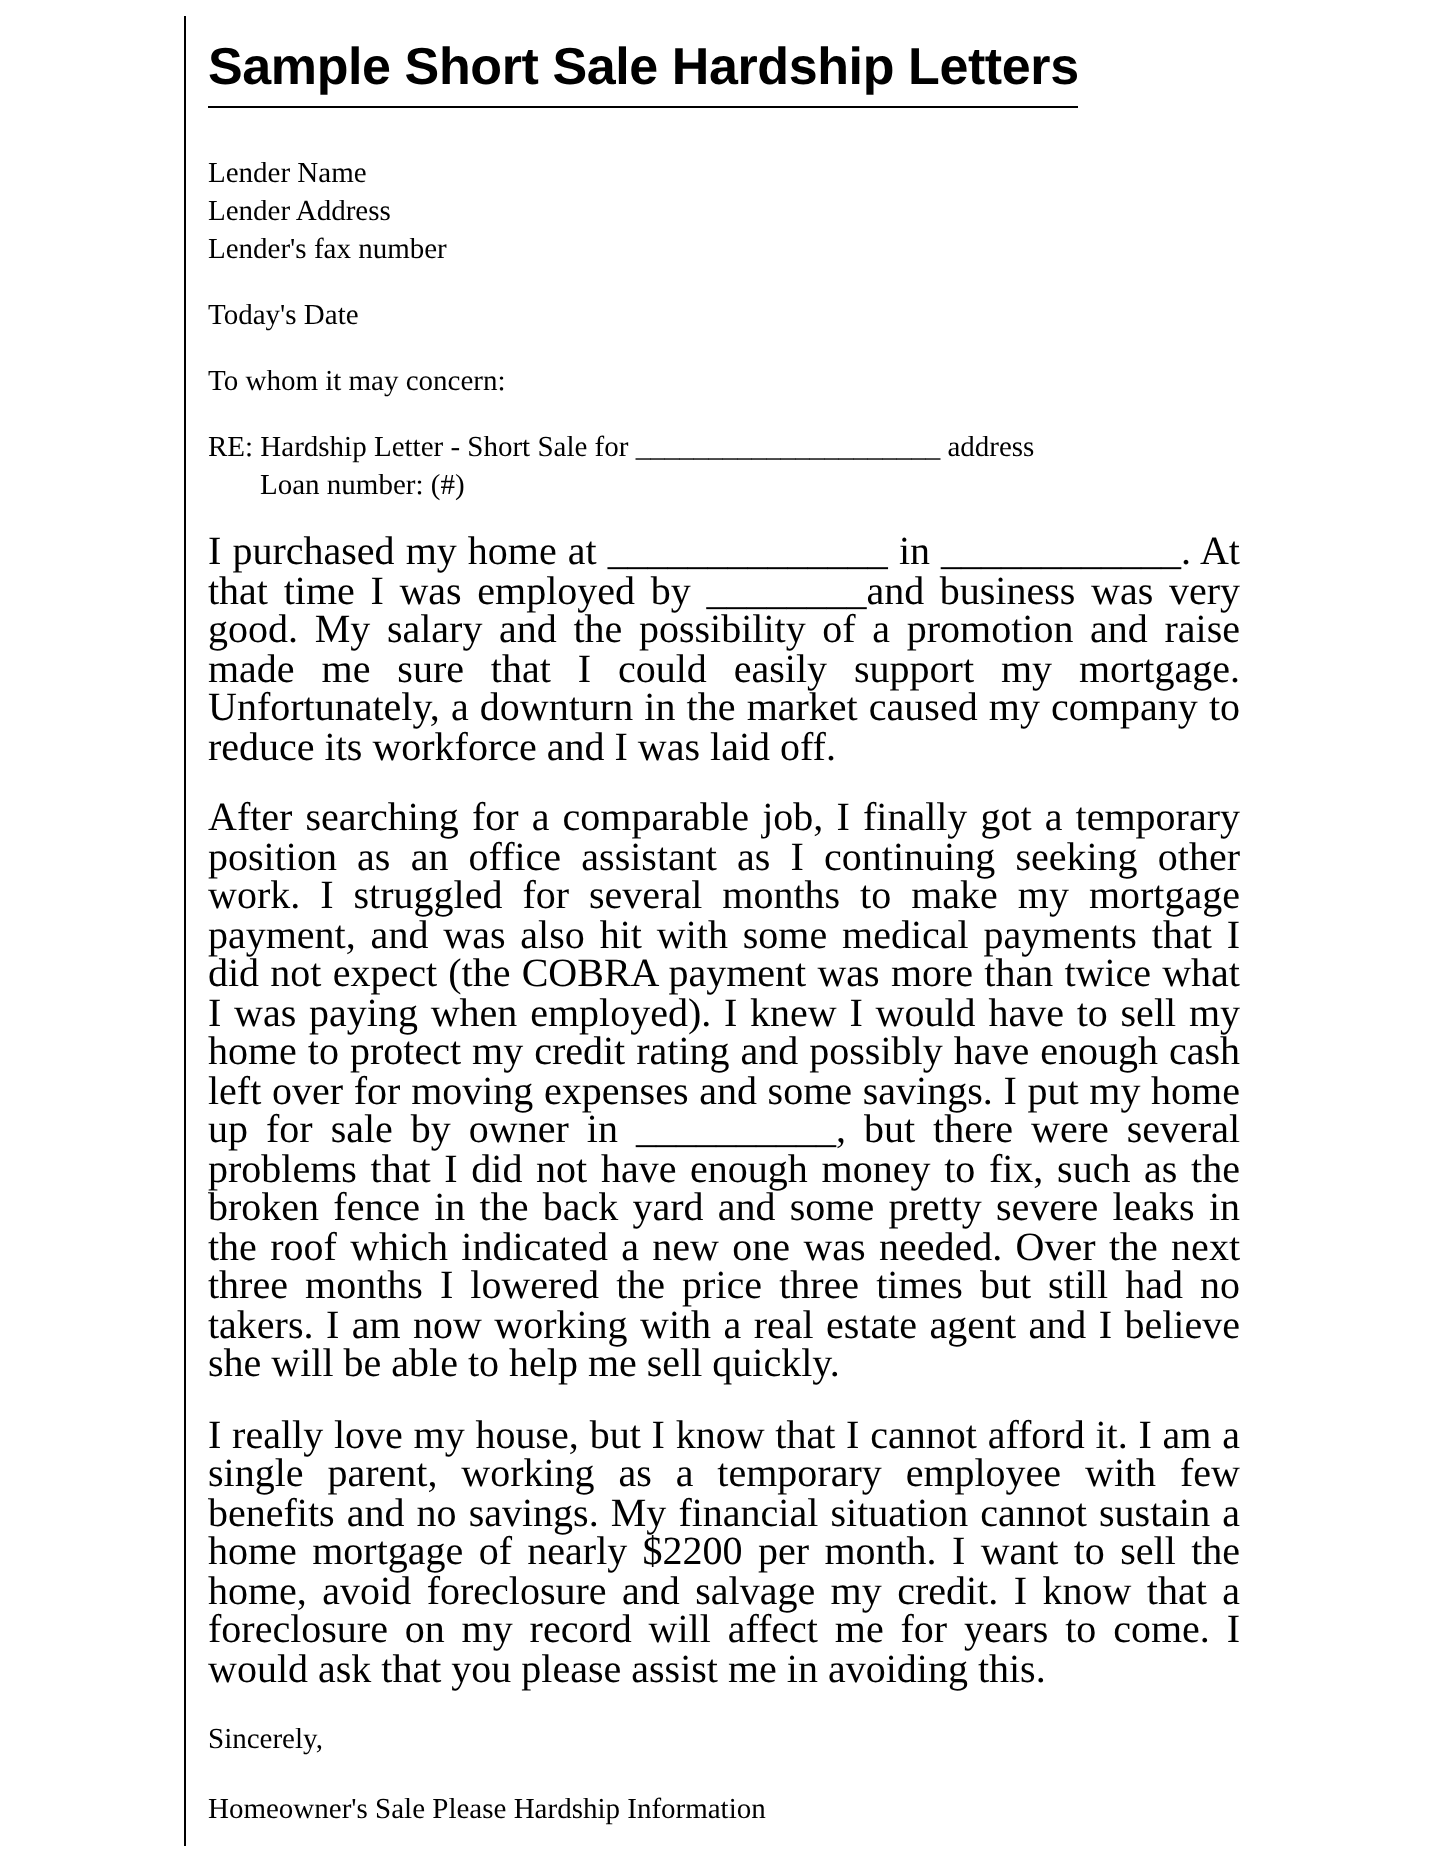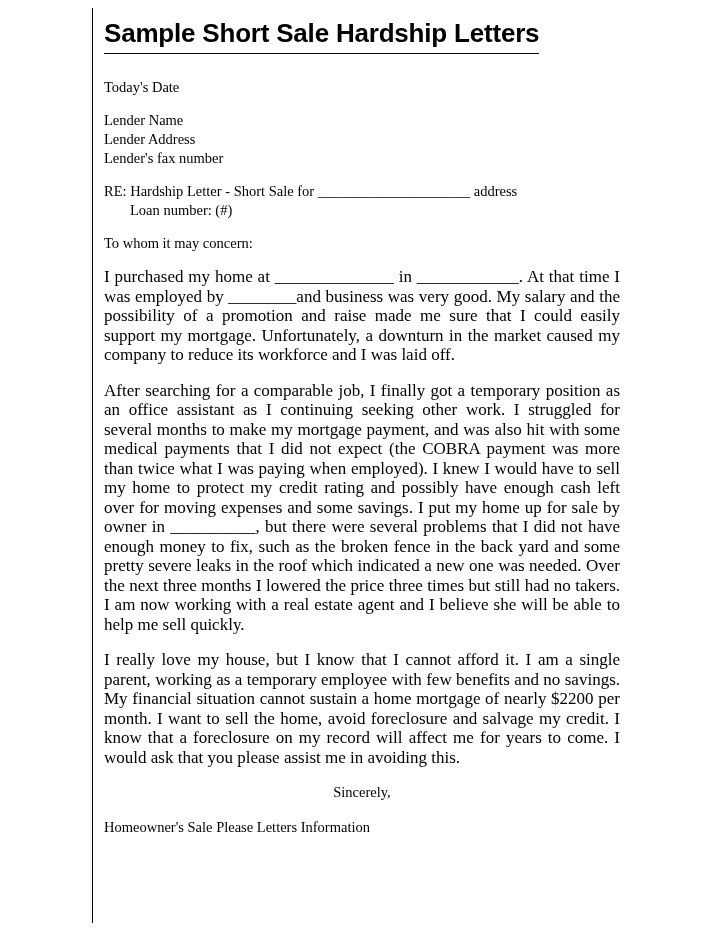--- a/index.html
+++ b/index.html
@@ -53,37 +53,36 @@
   .block {
     font-size: 14.5px;
     line-height: 19px;
     margin: 0 0 14px 0;
   }
   .block .line {
     display: block;
     white-space: pre-wrap;
   }
   .para {
-    font-size: 17px;
+    font-size: 20px;
     line-height: 19.5px;
     text-align: justify;
     margin: 0 0 16px 0;
   }
   .para.first {
     margin-top: 2px;
   }
   .indent {
     display: block;
     padding-left: 26px;
   }
   .closing {
     font-size: 14.5px;
     line-height: 19px;
     margin: 0 0 16px 0;
-    text-align: center;
   }
   .signature {
     font-size: 14.5px;
     line-height: 19px;
     margin: 0;
   }
 </style>
 </head>
 <body>
 
@@ -91,44 +90,44 @@
 
   <div class="doc-border"></div>
 
   <div class="content">
 
     <div class="title-wrap">
       <h1 class="doc-title">Sample Short Sale Hardship Letters</h1>
     </div>
 
     <div class="block">
-      <span class="line">Today's Date</span>
-    </div>
-
-    <div class="block">
       <span class="line">Lender Name</span>
       <span class="line">Lender Address</span>
       <span class="line">Lender's fax number</span>
     </div>
 
     <div class="block">
-      <span class="line">RE: Hardship Letter - Short Sale for _____________________ address</span>
-      <span class="line indent">Loan number: (#)</span>
+      <span class="line">Today's Date</span>
     </div>
 
     <div class="block">
       <span class="line">To whom it may concern:</span>
+    </div>
+
+    <div class="block">
+      <span class="line">RE: Hardship Letter - Short Sale for _____________________ address</span>
+      <span class="line indent">Loan number: (#)</span>
     </div>
 
     <p class="para first">I purchased my home at ______________ in ____________.  At that time I was employed by ________and business was very good.  My salary and the possibility of a promotion and raise made me sure that I could easily support my mortgage.  Unfortunately, a downturn in the market caused my company to reduce its workforce and I was laid off.</p>
     <p class="para">After searching for a comparable job, I finally got a temporary position as an office assistant as I continuing seeking other work.  I struggled for several months to make my mortgage payment, and was also hit with some medical payments that I did not expect (the COBRA payment was more than twice what I was paying when employed).  I knew I would have to sell my home to protect my credit rating and possibly have enough cash left over for moving expenses and some savings.  I put my home up for sale by owner in __________, but there were several problems that I did not have enough money to fix, such as the broken fence in the back yard and some pretty severe leaks in the roof which indicated a new one was needed.  Over the next three months I lowered the price three times but still had no takers.  I am now working with a real estate agent and I believe she will be able to help me sell quickly.</p>
     <p class="para">I really love my house, but I know that I cannot afford it.  I am a single parent, working as a temporary employee with few benefits and no savings.  My financial situation cannot sustain a home mortgage of nearly $2200 per month.  I want to sell the home, avoid foreclosure and salvage my credit.  I know that a foreclosure on my record will affect me for years to come.  I would ask that you please assist me in avoiding this.</p>
 
     <p class="closing">Sincerely,</p>
 
     <div class="signature">
       <span class="line">Homeowner's Sale</span>
       <span class="line">Please</span>
-      <span class="line">Letters Information</span>
+      <span class="line">Hardship Information</span>
     </div>
 
   </div>
 </div>
 
 </body></html>

